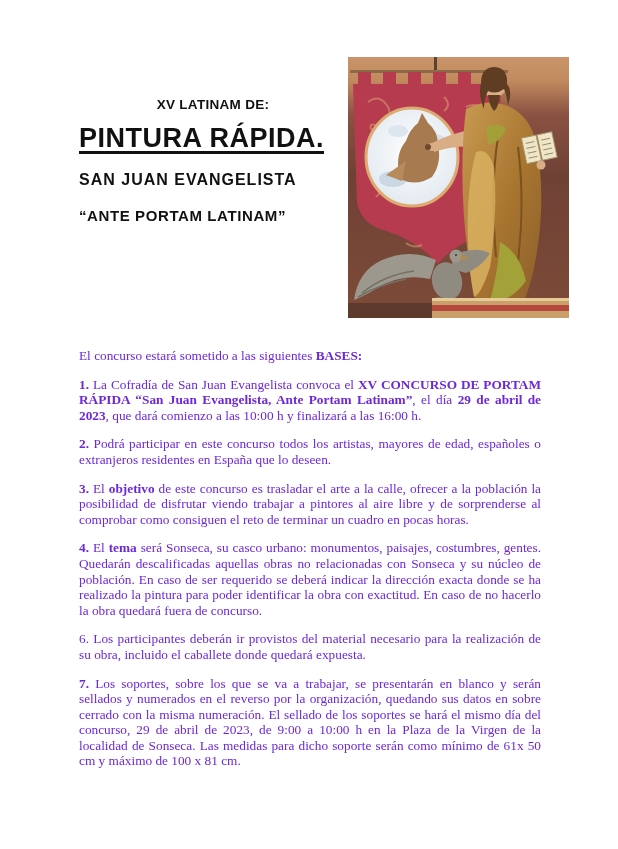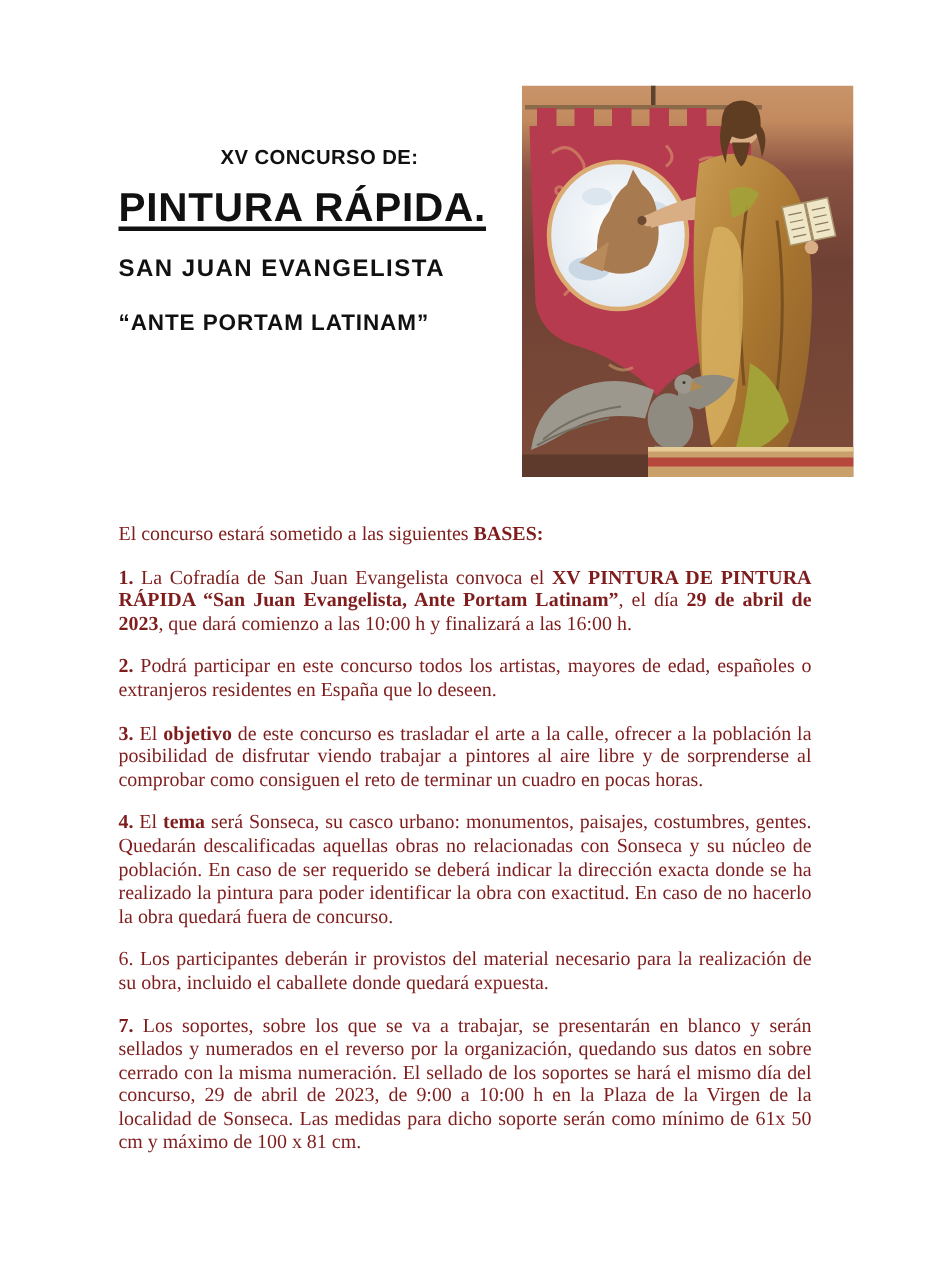--- a/index.html
+++ b/index.html
@@ -10,32 +10,32 @@
   .hdr { position:absolute; font-family:"Liberation Sans", sans-serif; font-weight:bold; color:#111; white-space:nowrap;text-align:center; }
   .kicker { left:79px; top:97px; width:268px; text-align:center; font-size:13.5px; letter-spacing:.3px; }
   .title  { left:79px; top:123px; font-size:27px; letter-spacing:.5px;
             text-decoration:underline; text-decoration-thickness:3px; text-underline-offset:4px; }
   .sub1   { left:79px; top:171px; font-size:16px; letter-spacing:1px; }
   .sub2   { left:79px; top:207px; font-size:15px; letter-spacing:.6px; }
   .photo  { position:absolute; left:348px; top:57px; width:221px; height:261px; }
   .photo svg { display:block; width:100%; height:100%; }
   .doc-body {
     position:absolute; left:79px; top:348px; width:462px;
-    font-size:13.3px; line-height:15.6px; text-align:justify; color:#7f1d1d;
+    font-size:13.3px; line-height:15.6px; text-align:justify; color:#6d28d9;
   }
   .doc-body p { margin:0 0 13px 0; }
   .doc-body p.gap-before { margin-top:11px; }
   .doc-body b { font-weight:bold; }
 </style>
 </head>
 <body>
 
 <div class="page">
 
-  <div class="hdr kicker">XV CONCURSO DE:</div>
+  <div class="hdr kicker">XV LATINAM DE:</div>
   <div class="hdr title">PINTURA RÁPIDA.</div>
   <div class="hdr sub1">SAN JUAN EVANGELISTA</div>
   <div class="hdr sub2">“ANTE PORTAM LATINAM”</div>
 
   <div class="photo" title="Carved statue of San Juan Evangelista holding an open book, a grey eagle with spread wings at his feet, in front of a crimson embroidered banner with a cloud medallion">
     <svg viewBox="0 0 221 261" preserveAspectRatio="none">
       <defs>
         <linearGradient id="bg" x1="0" y1="0" x2="0" y2="1">
           <stop offset="0" stop-color="#c9946a"></stop>
           <stop offset="0.09" stop-color="#c28a5e"></stop>
@@ -138,21 +138,21 @@
         <rect x="0" y="246" width="84" height="15" fill="#5e3a2c"></rect>
         <rect x="84" y="241" width="137" height="20" fill="#c9a06a"></rect>
         <rect x="84" y="241" width="137" height="3" fill="#e6cb96"></rect>
         <rect x="84" y="248" width="137" height="6" fill="#b5473c"></rect>
       </g>
     </svg>
   </div>
 
   <div class="doc-body">
       <p><span>El concurso estará sometido a las siguientes </span><b>BASES:</b></p>
-      <p><b>1.</b><span> La Cofradía de San Juan Evangelista convoca el </span><b>XV PINTURA DE PINTURA RÁPIDA “San Juan Evangelista, Ante Portam Latinam”</b><span>, el día </span><b>29 de abril de 2023</b><span>, que dará comienzo a las 10:00 h y finalizará a las 16:00 h.</span></p>
+      <p><b>1.</b><span> La Cofradía de San Juan Evangelista convoca el </span><b>XV CONCURSO DE PORTAM RÁPIDA “San Juan Evangelista, Ante Portam Latinam”</b><span>, el día </span><b>29 de abril de 2023</b><span>, que dará comienzo a las 10:00 h y finalizará a las 16:00 h.</span></p>
       <p><b>2.</b><span> Podrá participar en este concurso todos los artistas, mayores de edad, españoles o extranjeros residentes en España que lo deseen.</span></p>
       <p><b>3.</b><span> El </span><b>objetivo</b><span> de este concurso es trasladar el arte a la calle, ofrecer a la población la posibilidad de disfrutar viendo trabajar a pintores al aire libre y de sorprenderse al comprobar como consiguen el reto de terminar un cuadro en pocas horas.</span></p>
       <p><b>4.</b><span> El </span><b>tema</b><span> será Sonseca, su casco urbano: monumentos, paisajes, costumbres, gentes. Quedarán descalificadas aquellas obras no relacionadas con Sonseca y su núcleo de población. En caso de ser requerido se deberá indicar la dirección exacta donde se ha realizado la pintura para poder identificar la obra con exactitud. En caso de no hacerlo la obra quedará fuera de concurso.</span></p>
       <p><span>6. Los participantes deberán ir provistos del material necesario para la realización de su obra, incluido el caballete donde quedará expuesta.</span></p>
       <p class="gap-before"><b>7.</b><span>  Los soportes, sobre los que se va a trabajar, se presentarán en blanco y serán sellados y numerados en el reverso por la organización, quedando sus datos en sobre cerrado con la misma numeración. El sellado de los soportes se hará el mismo día del concurso, 29 de abril de 2023, de 9:00  a 10:00 h en la Plaza de la Virgen de la localidad de Sonseca. Las medidas para dicho soporte serán como mínimo de 61x 50 cm y máximo de 100 x 81 cm.</span></p>
     </div>
 
 </div>
 
 </body></html>

